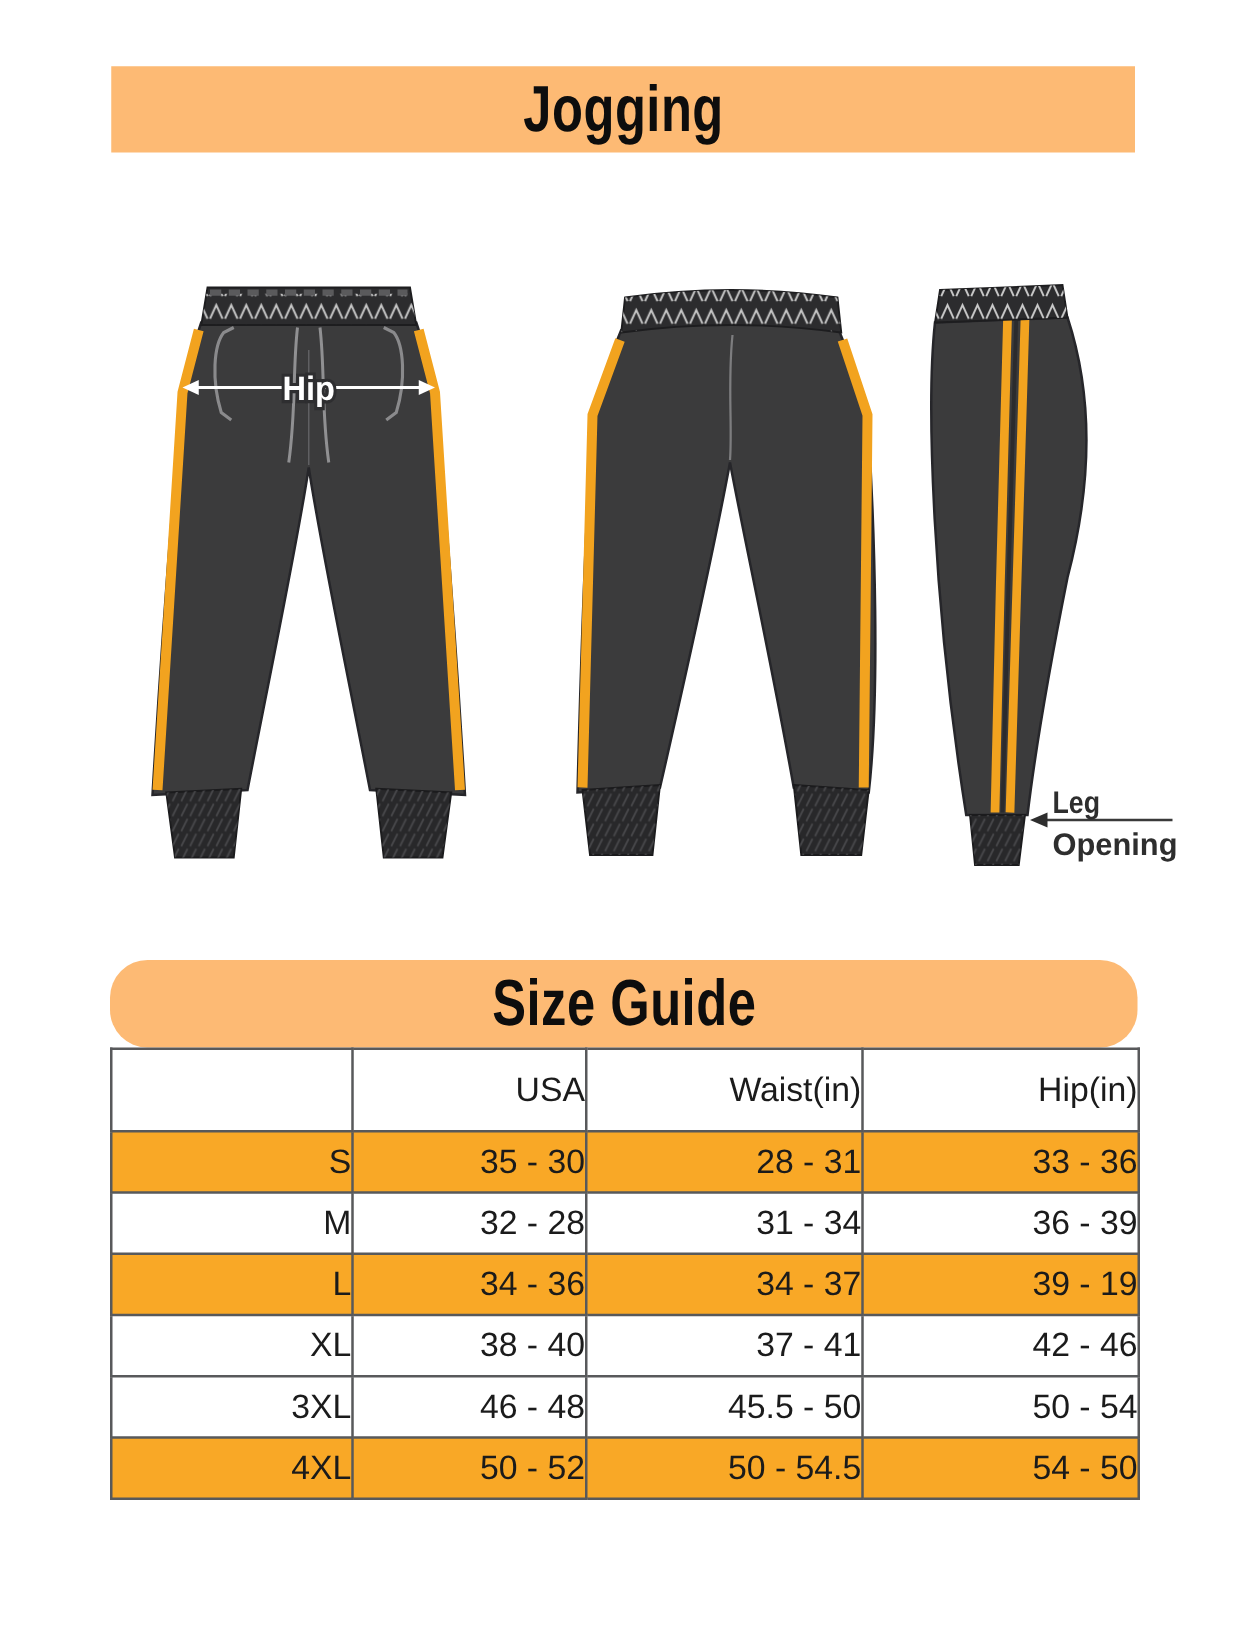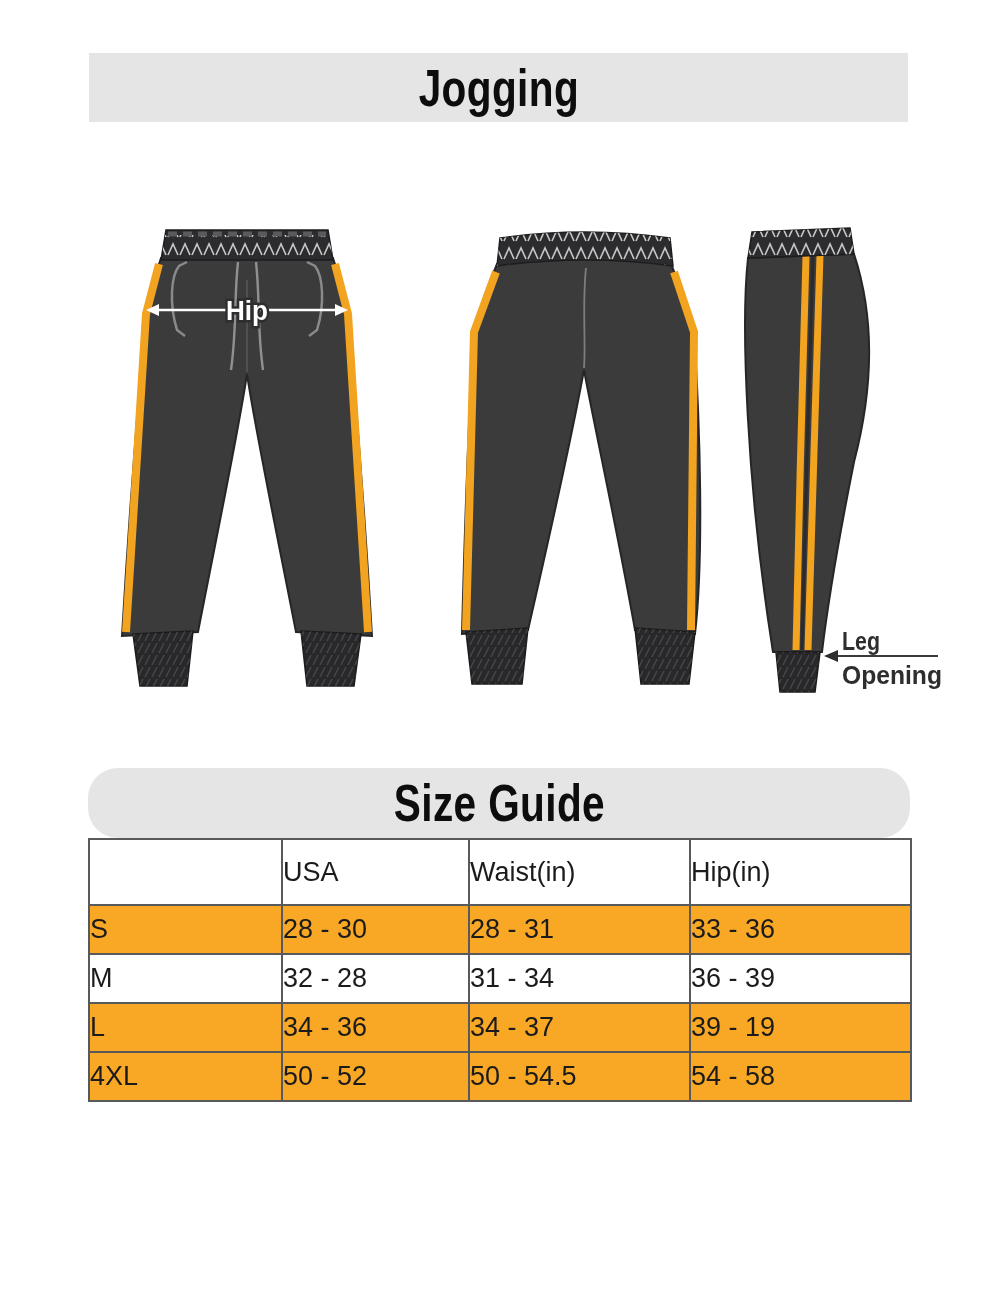--- a/index.html
+++ b/index.html
@@ -2,41 +2,41 @@
 <html><head>
 <meta charset="utf-8">
 <style>
   html,body{margin:0;padding:0;background:#fff;}
   .page{
     position:relative;width:1000px;height:1310px;background:#ffffff;
     font-family:"Liberation Sans","DejaVu Sans",sans-serif;overflow:hidden;
   }
   
   .banner{
-    position:absolute;background:#e5e5e5;display:flex;align-items:center;justify-content:center;
+    position:absolute;background:#fdba74;display:flex;align-items:center;justify-content:center;
   }
   .top-banner{left:89px;top:53px;width:819px;height:69px;}
   .guide-banner{left:88px;top:768px;width:822px;height:70px;border-radius:30px;}
   .banner-text{
     display:inline-block;font-weight:bold;color:#0d0d0d;font-size:52px;line-height:1;
     transform:scaleX(0.78);letter-spacing:0.5px;white-space:nowrap;
   }
   
   .diagram-svg{position:absolute;}
   #front-svg{left:95px;top:222px;width:280px;height:475px;}
   #back-svg{left:455px;top:226px;width:250px;height:470px;}
   #side-svg{left:740px;top:222px;width:220px;height:478px;}
   svg text{font-family:"Liberation Sans","DejaVu Sans",sans-serif;font-weight:bold;}
   
   .size-table{
     position:absolute;left:88px;top:838px;width:822px;
     border-collapse:collapse;table-layout:fixed;
   }
   .size-table td,.size-table th{
-    border:2px solid #58595B;text-align:left;vertical-align:middle;
+    border:2px solid #58595B;text-align:right;vertical-align:middle;
     font-size:27px;font-weight:normal;color:#1b1b1b;padding:0;
   }
   .size-table thead th{height:64px;background:#ffffff;}
   .size-table tbody td{height:47px;}
   tr.row-orange td{background:#F9A826;}
   tr.row-white td{background:#ffffff;}
 </style>
 </head>
 <body>
 
@@ -156,38 +156,50 @@
       <tr>
         <th></th>
         <th>USA</th>
         <th>Waist(in)</th>
         <th>Hip(in)</th>
       </tr>
     </thead>
     <tbody>
       <tr class="row-orange">
         <td>S</td>
-        <td>28 - 30</td>
+        <td>35 - 30</td>
         <td>28 - 31</td>
         <td>33 - 36</td>
       </tr>
       <tr class="row-white">
         <td>M</td>
         <td>32 - 28</td>
         <td>31 - 34</td>
         <td>36 - 39</td>
       </tr>
       <tr class="row-orange">
         <td>L</td>
         <td>34 - 36</td>
         <td>34 - 37</td>
         <td>39 - 19</td>
       </tr>
+      <tr class="row-white">
+        <td>XL</td>
+        <td>38 - 40</td>
+        <td>37 - 41</td>
+        <td>42 - 46</td>
+      </tr>
+      <tr class="row-white">
+        <td>3XL</td>
+        <td>46 - 48</td>
+        <td>45.5 - 50</td>
+        <td>50 - 54</td>
+      </tr>
       <tr class="row-orange">
         <td>4XL</td>
         <td>50 - 52</td>
         <td>50 - 54.5</td>
-        <td>54 - 58</td>
+        <td>54 - 50</td>
       </tr>
     </tbody>
   </table>
 
 </div>
 
 </body></html>

